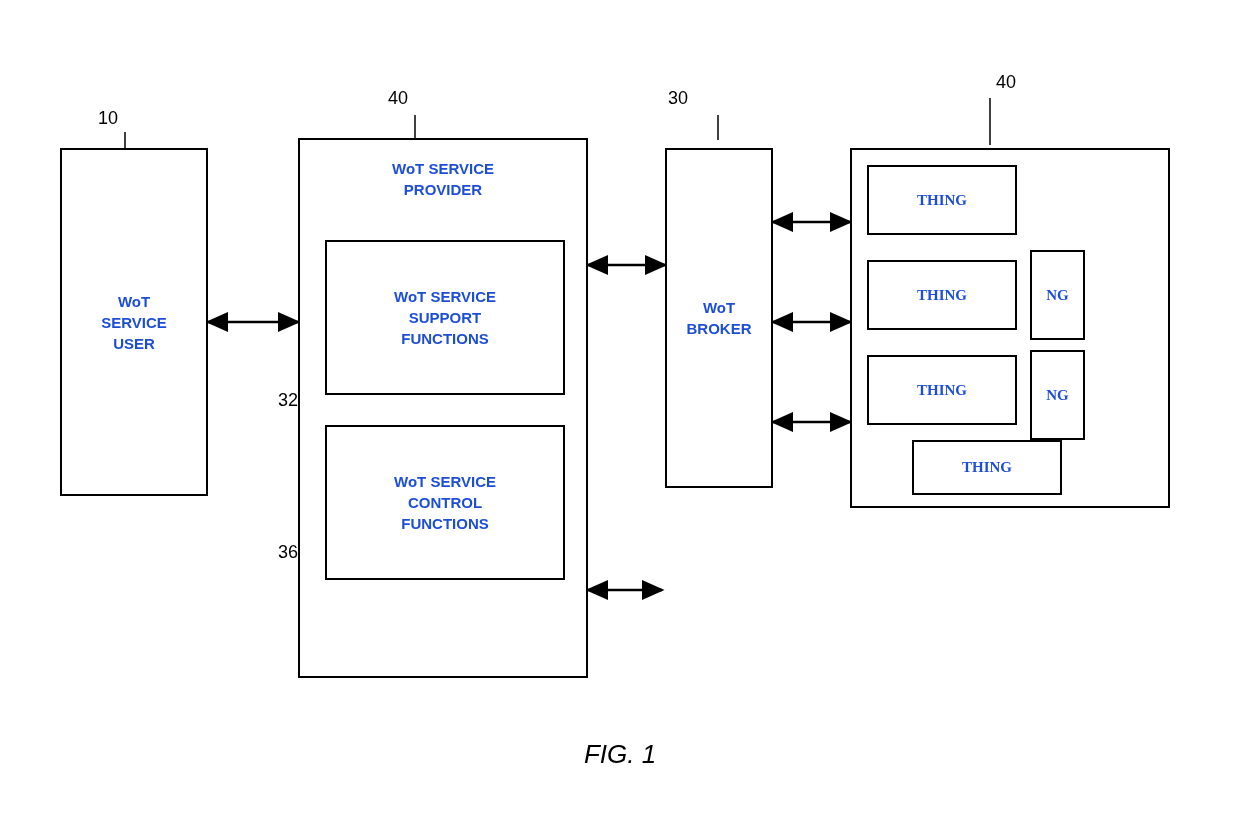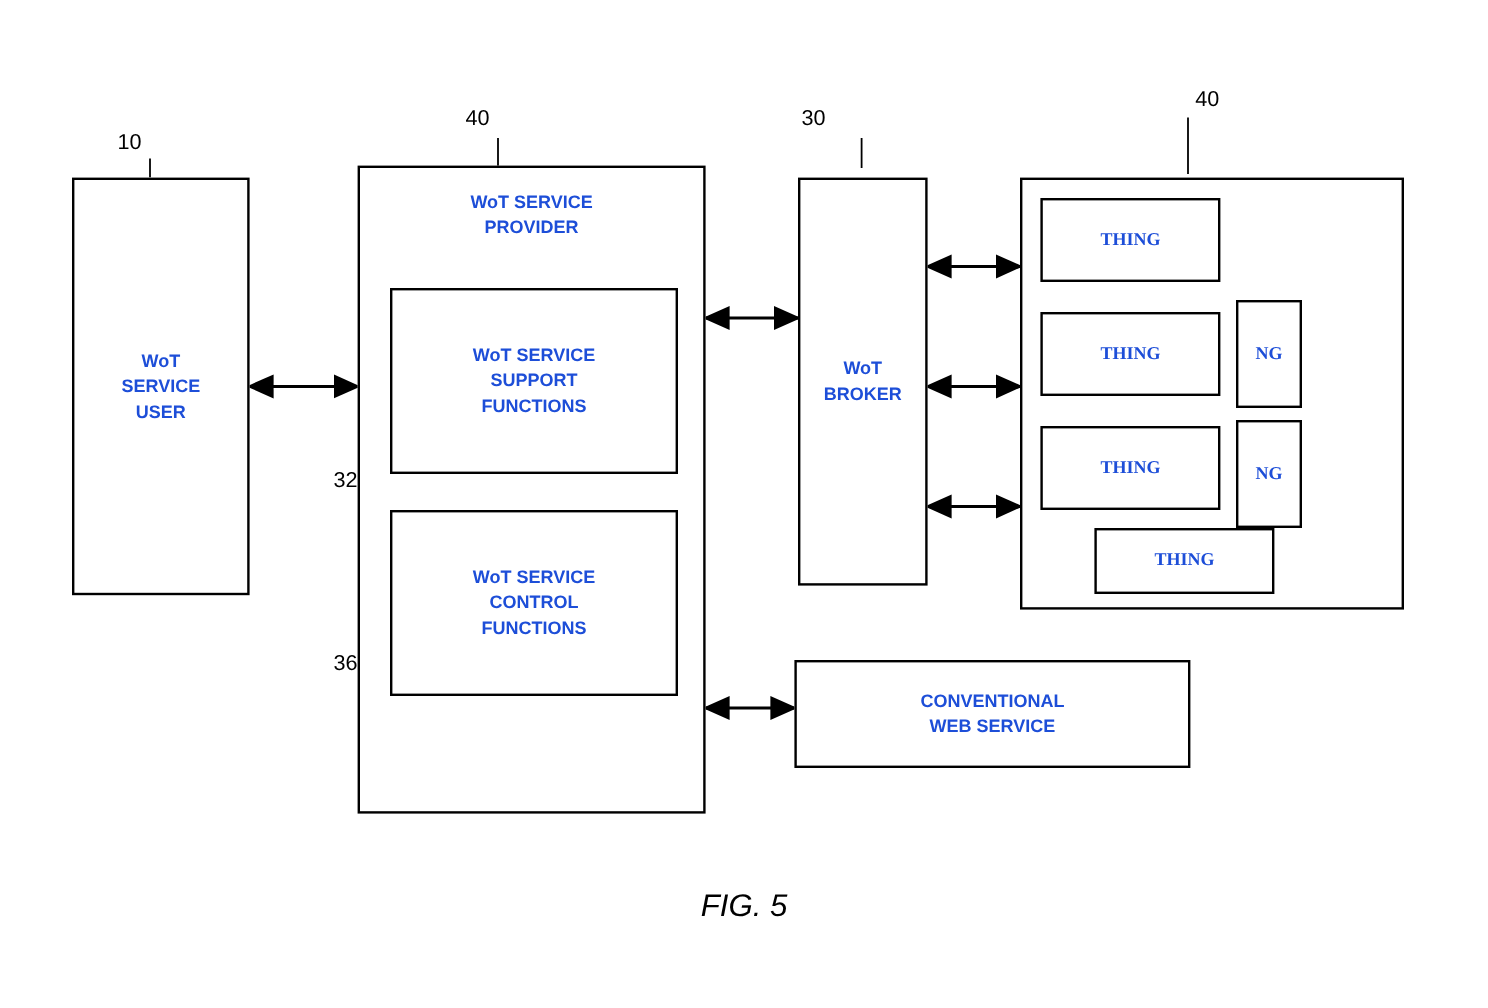--- a/index.html
+++ b/index.html
@@ -143,19 +143,16 @@
     <div class="box" style="left:178px;top:100px;width:55px;height:90px;background:#fff;">
       <span class="box-label">NG</span>
     </div>
 
     <div class="box" style="left:178px;top:200px;width:55px;height:90px;background:#fff;">
       <span class="box-label">NG</span>
     </div>
 
   </div>
 
-  <div class="box" style="left:632px;top:490px;width:330px;height:90px;">
-    <span class="box-label">CONVENTIONAL<br>WEB SERVICE</span>
-  </div>
 
-  <div style="position:absolute;bottom:10px;left:50%;transform:translateX(-50%);font-size:26px;font-style:italic;color:#000;">FIG. 5</div>
+  <div style="position:absolute;bottom:10px;left:50%;transform:translateX(-50%);font-size:26px;font-style:italic;color:#000;">FIG. 1</div>
 
 </div>
 
 </body></html>

